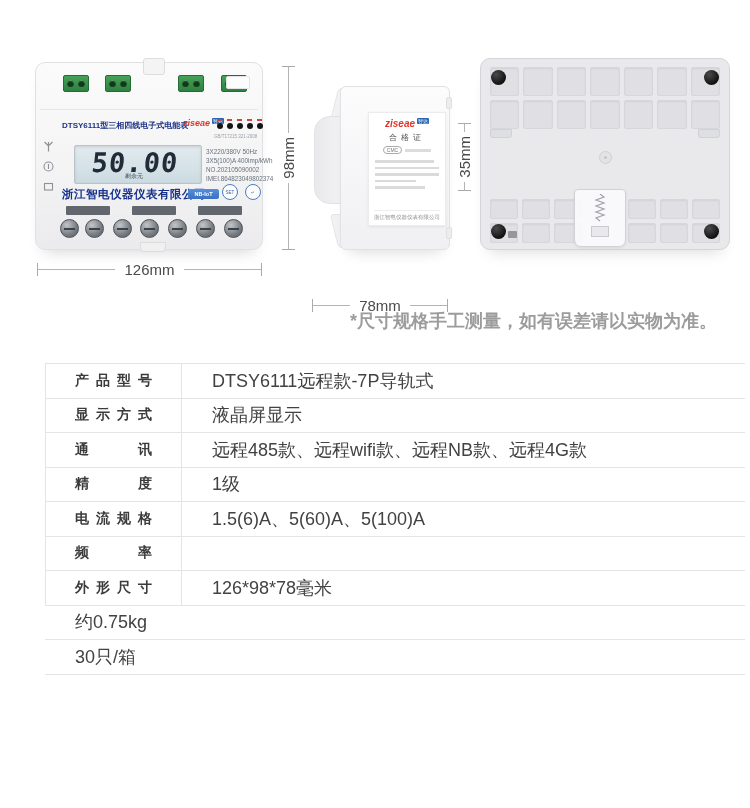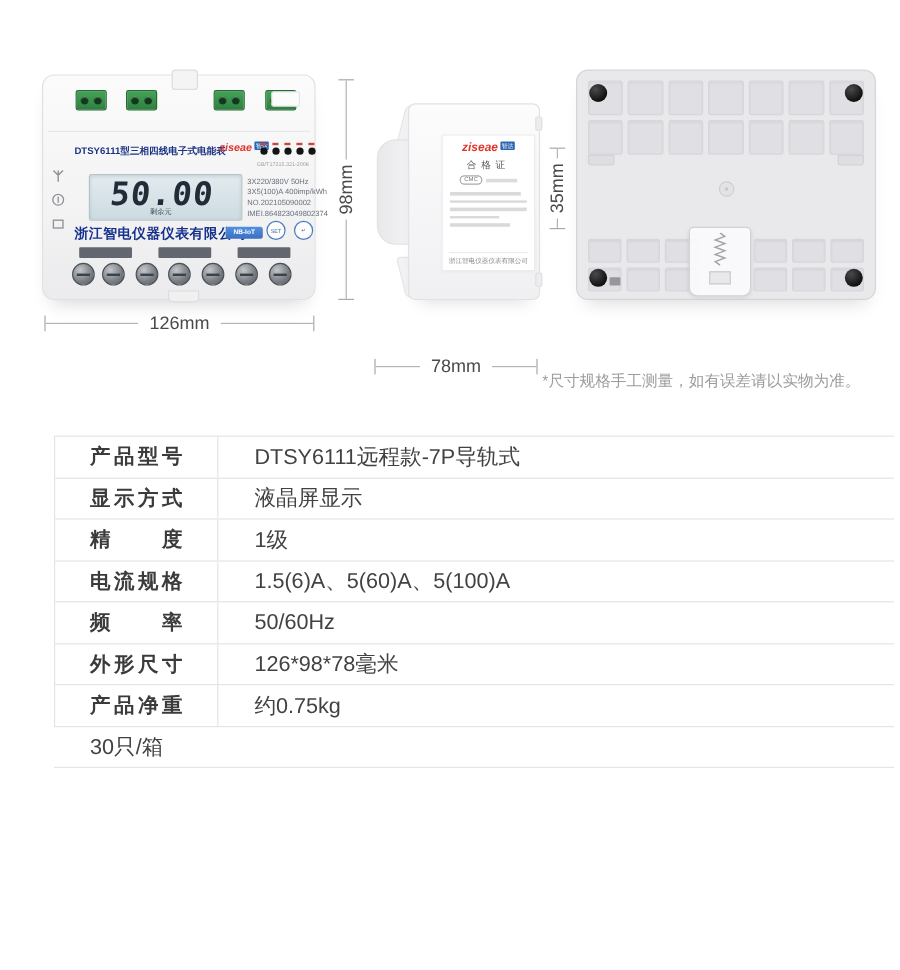--- a/index.html
+++ b/index.html
@@ -95,27 +95,27 @@
   .back-circle { position:absolute; left:118px; top:92px; width:13px; height:13px; border-radius:50%;
     background:#e3e3e6; border:1px solid #cfcfd3; }
   .back-circle::after { content:""; position:absolute; left:4px; top:4px; width:3px; height:3px; border-radius:50%; background:#c6c6ca; }
   .din-clip { position:absolute; left:93px; bottom:2px; width:52px; height:58px; background:rgba(251,251,253,.9);
     border:1px solid #d2d2d6; border-radius:4px 4px 7px 7px; box-shadow:0 1px 3px rgba(0,0,0,.08);
     display:flex; flex-direction:column; align-items:center; justify-content:flex-start; padding-top:4px; }
   .din-block { width:18px; height:11px; background:#e9e9ec; border:1px solid #cacace; margin-top:2px; }
   .back-sq { position:absolute; left:27px; bottom:11px; width:9px; height:7px; background:#97979b; border-radius:1px; }
 
   
-  .disclaimer { position:absolute; right:33px; top:309px; font-size:13px; color:#9c9c9c; }
+  .disclaimer { position:absolute; right:33px; top:309px; font-size:18px; color:#9c9c9c;font-weight:bold; }
 
   
   .spec-table { position:absolute; left:45px; top:363px; width:700px; border-top:1px solid #e4e4e5; }
   .spec-row { display:flex; align-items:stretch; height:34.5px; border-bottom:1px solid #e4e4e5; }
   .spec-label-cell { width:137px; display:flex; align-items:center; border-left:1px solid #e4e4e5; border-right:1px solid #e4e4e5; }
-  .spec-label-text { display:block; width:77px; margin-left:29px; font-size:17px; font-weight:bold; color:#3b3b3b;
+  .spec-label-text { display:block; width:77px; margin-left:29px; font-size:14px; font-weight:bold; color:#3b3b3b;
     text-align:justify; text-align-last:justify; }
   .spec-value-cell { flex:1; display:flex; align-items:center; padding-left:30px; font-size:18px; color:#424242; }
 </style>
 </head>
 <body>
 
 <div id="stage">
 
   <div class="meter-front">
     <span class="terminal-green" style="left:27px">
@@ -323,54 +323,56 @@
     <div class="spec-row">
       <div class="spec-label-cell">
           <span class="spec-label-text">显示方式</span>
         </div>
       <div class="spec-value-cell">
           <span>液晶屏显示</span>
         </div>
     </div>
     <div class="spec-row">
       <div class="spec-label-cell">
+          <span class="spec-label-text">通讯</span>
+        </div>
+      <div class="spec-value-cell">
+          <span>远程485款、远程wifi款、远程NB款、远程4G款</span>
+        </div>
+    </div>
+    <div class="spec-row">
+      <div class="spec-label-cell">
           <span class="spec-label-text">精度</span>
         </div>
       <div class="spec-value-cell">
           <span>1级</span>
         </div>
     </div>
     <div class="spec-row">
       <div class="spec-label-cell">
           <span class="spec-label-text">电流规格</span>
         </div>
       <div class="spec-value-cell">
           <span>1.5(6)A、5(60)A、5(100)A</span>
         </div>
     </div>
     <div class="spec-row">
       <div class="spec-label-cell">
           <span class="spec-label-text">频率</span>
         </div>
-      <div class="spec-value-cell">
-          <span>50/60Hz</span>
-        </div>
     </div>
     <div class="spec-row">
       <div class="spec-label-cell">
           <span class="spec-label-text">外形尺寸</span>
         </div>
       <div class="spec-value-cell">
           <span>126*98*78毫米</span>
         </div>
     </div>
     <div class="spec-row">
-      <div class="spec-label-cell">
-          <span class="spec-label-text">产品净重</span>
-        </div>
       <div class="spec-value-cell">
           <span>约0.75kg</span>
         </div>
     </div>
     <div class="spec-row">
       <div class="spec-value-cell">
           <span>30只/箱</span>
         </div>
     </div>
   </div>

